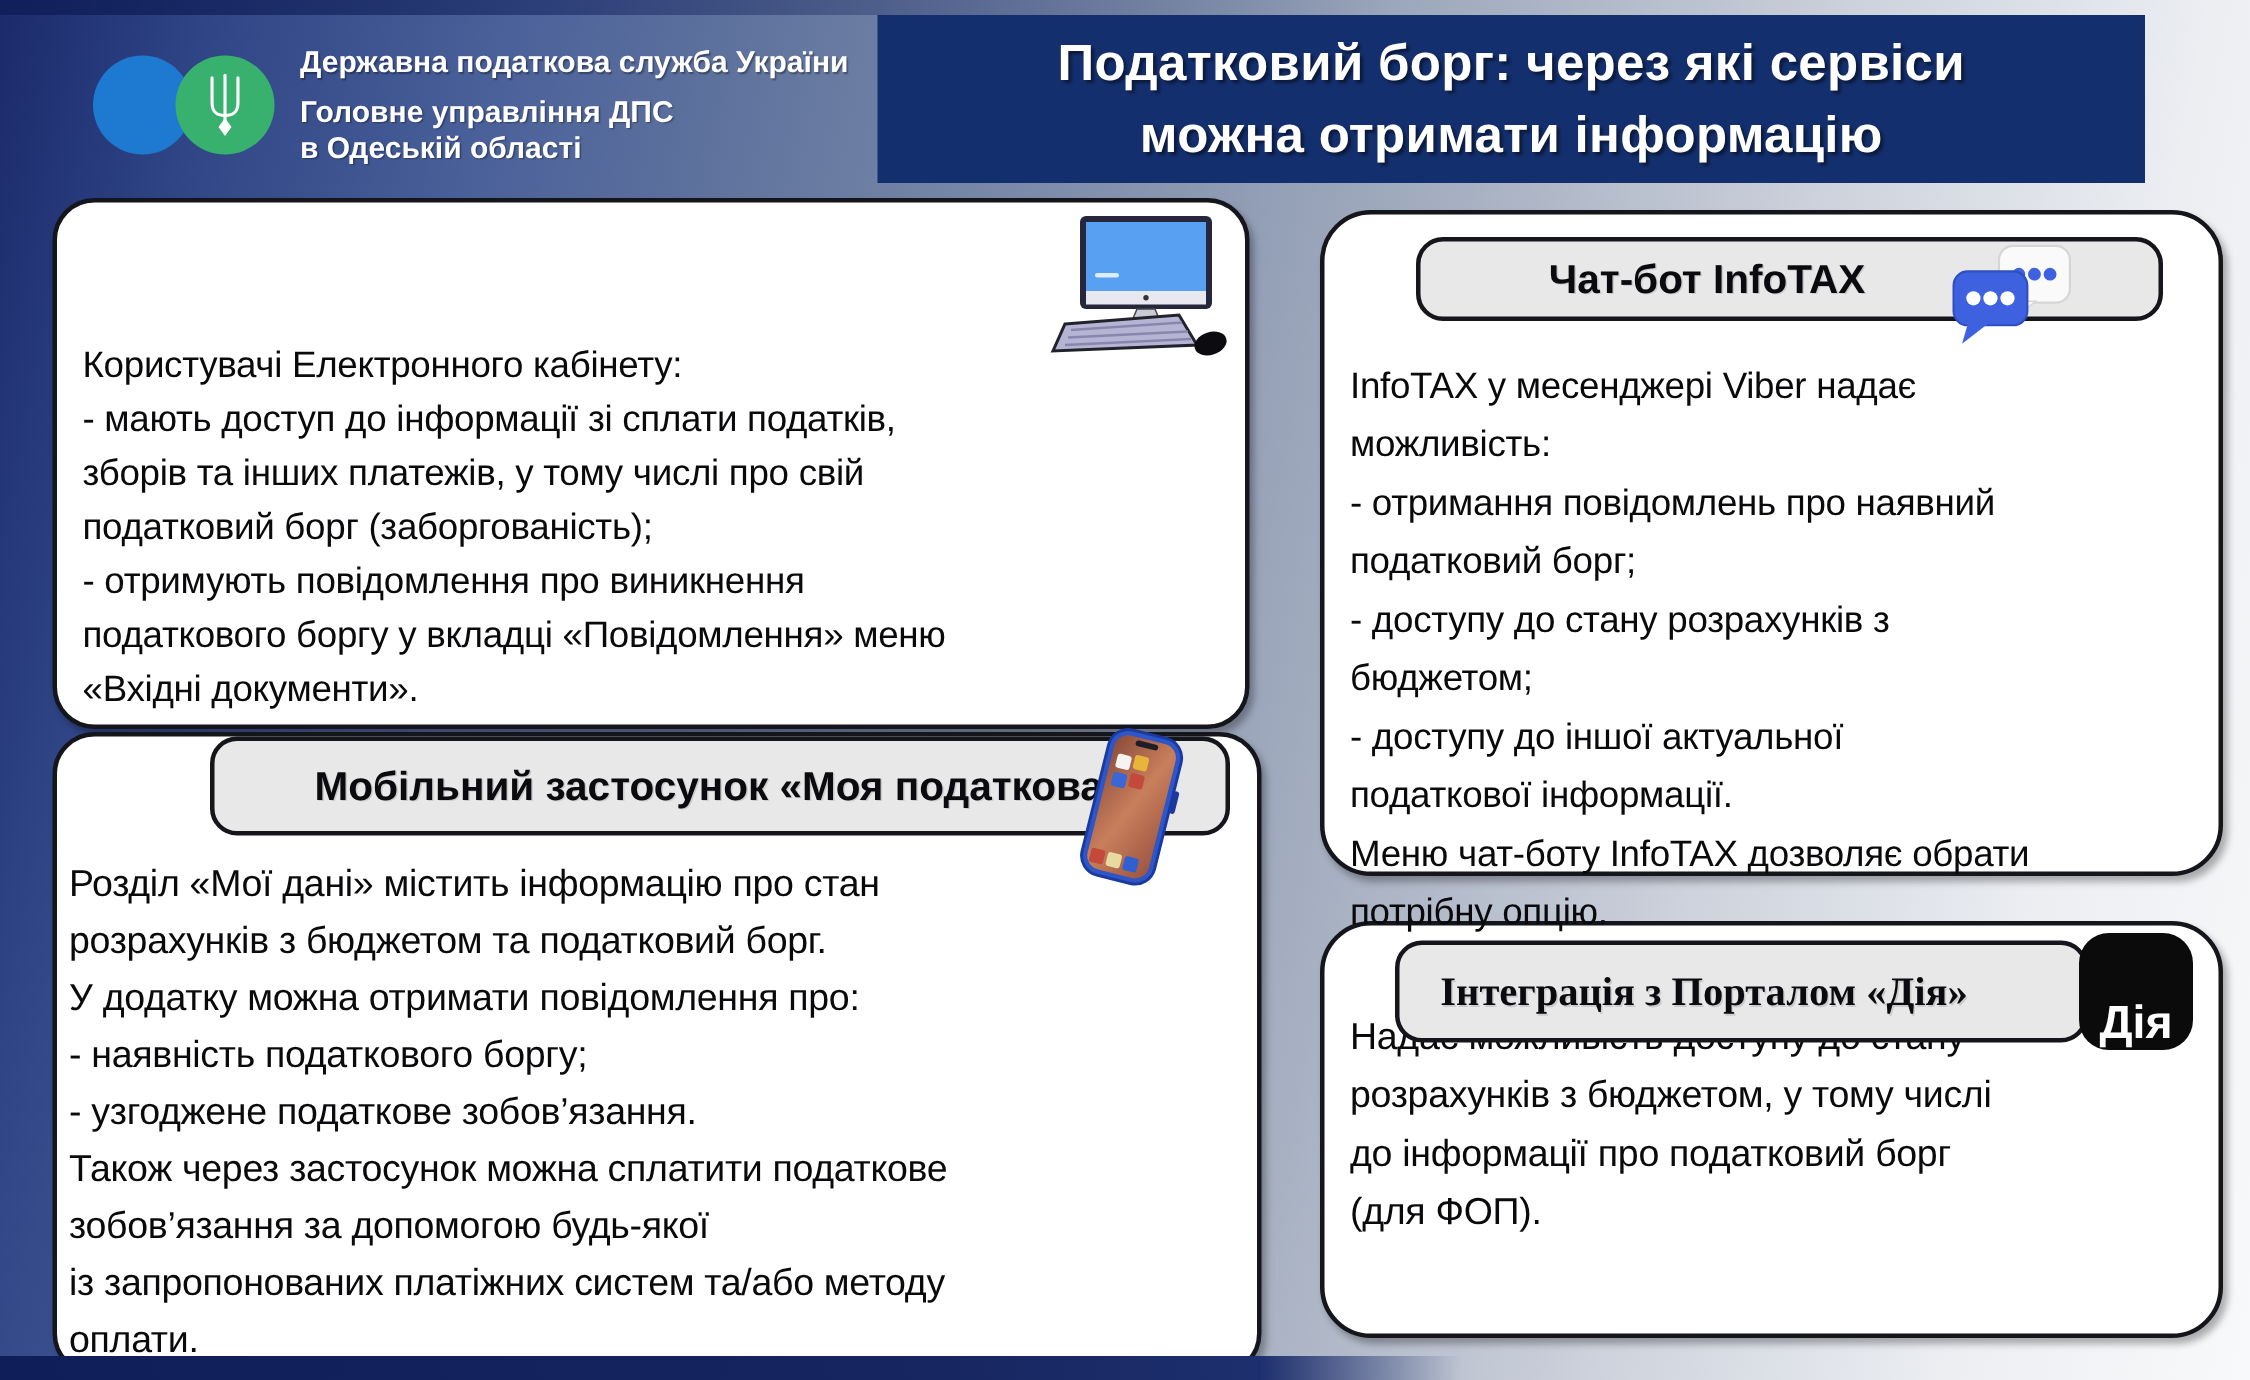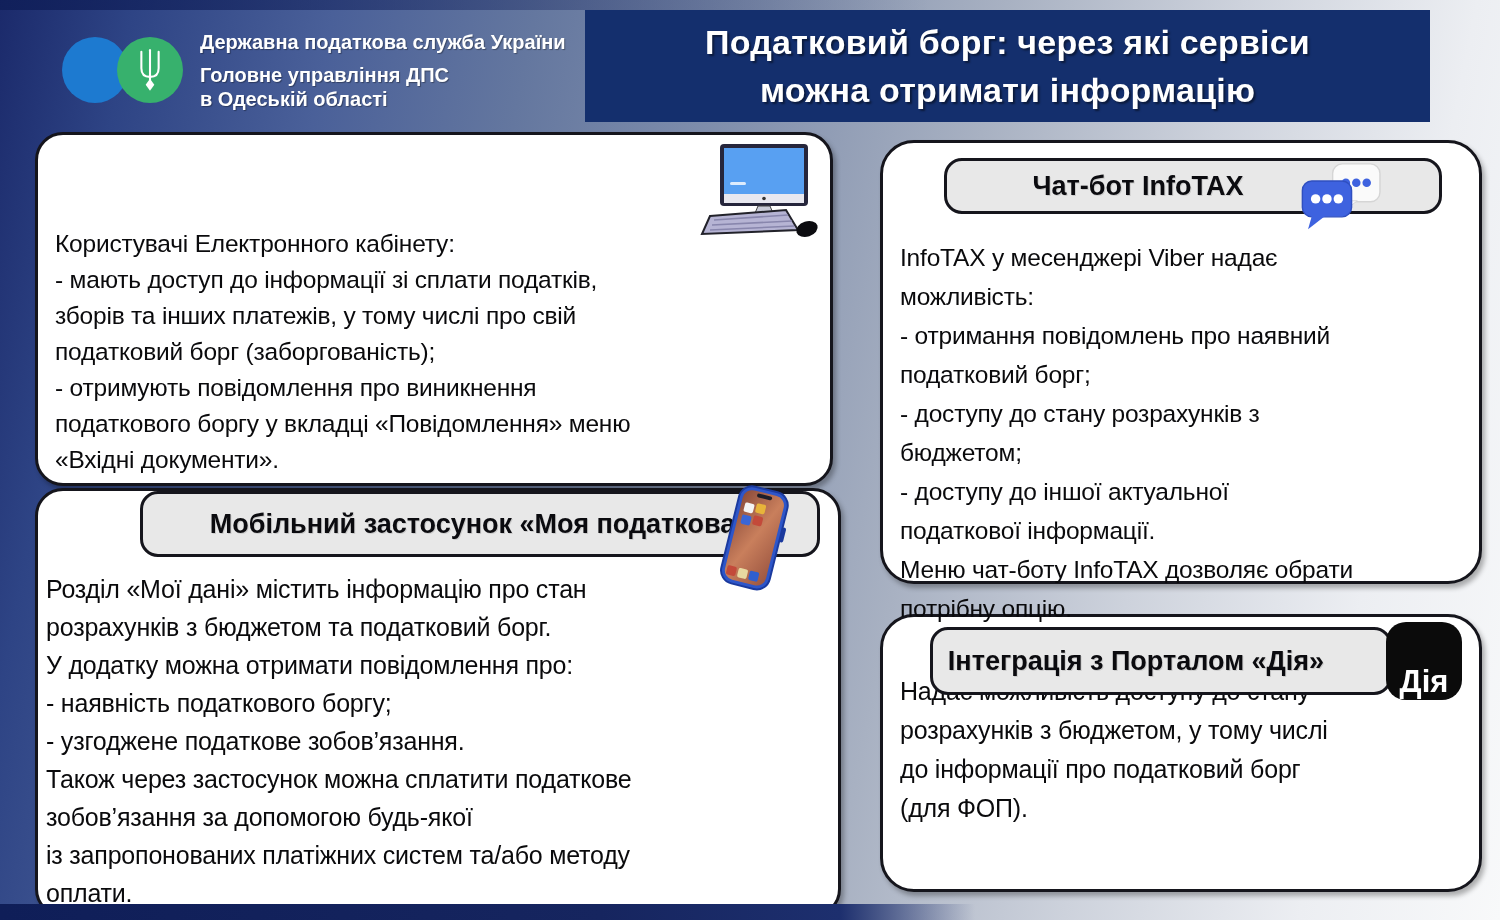--- a/index.html
+++ b/index.html
@@ -143,21 +143,21 @@
 - отримання повідомлень про наявний
 податковий борг;
 - доступу до стану розрахунків з
 бюджетом;
 - доступу до іншої актуальної
 податкової інформації.
 Меню чат-боту InfoTAX дозволяє обрати
 потрібну опцію.</div>
 
   <div class="card" style="left:880px;top:614px;width:596px;height:272px;border-radius:34px;"></div>
-  <div class="pill" style="left:930px;top:627px;width:462px;height:68px;padding-right:50px;">Інтеграція з Порталом «Дія»</div>
+  <div class="pill" style="left:930px;top:627px;width:462px;height:68px;padding-right:50px;font-family:Liberation Serif, serif;">Інтеграція з Порталом «Дія»</div>
   <div class="diia-badge" style="left:1386px;top:622px;width:76px;height:78px;">
     <span>Дія</span>
   </div>
   <div class="body-text" style="left:900px;top:672px;width:560px;font-size:25px;line-height:39px;">Надає можливість доступу до стану
 розрахунків з бюджетом, у тому числі
 до інформації про податковий борг
 (для ФОП).</div>
 
 </div>
 

